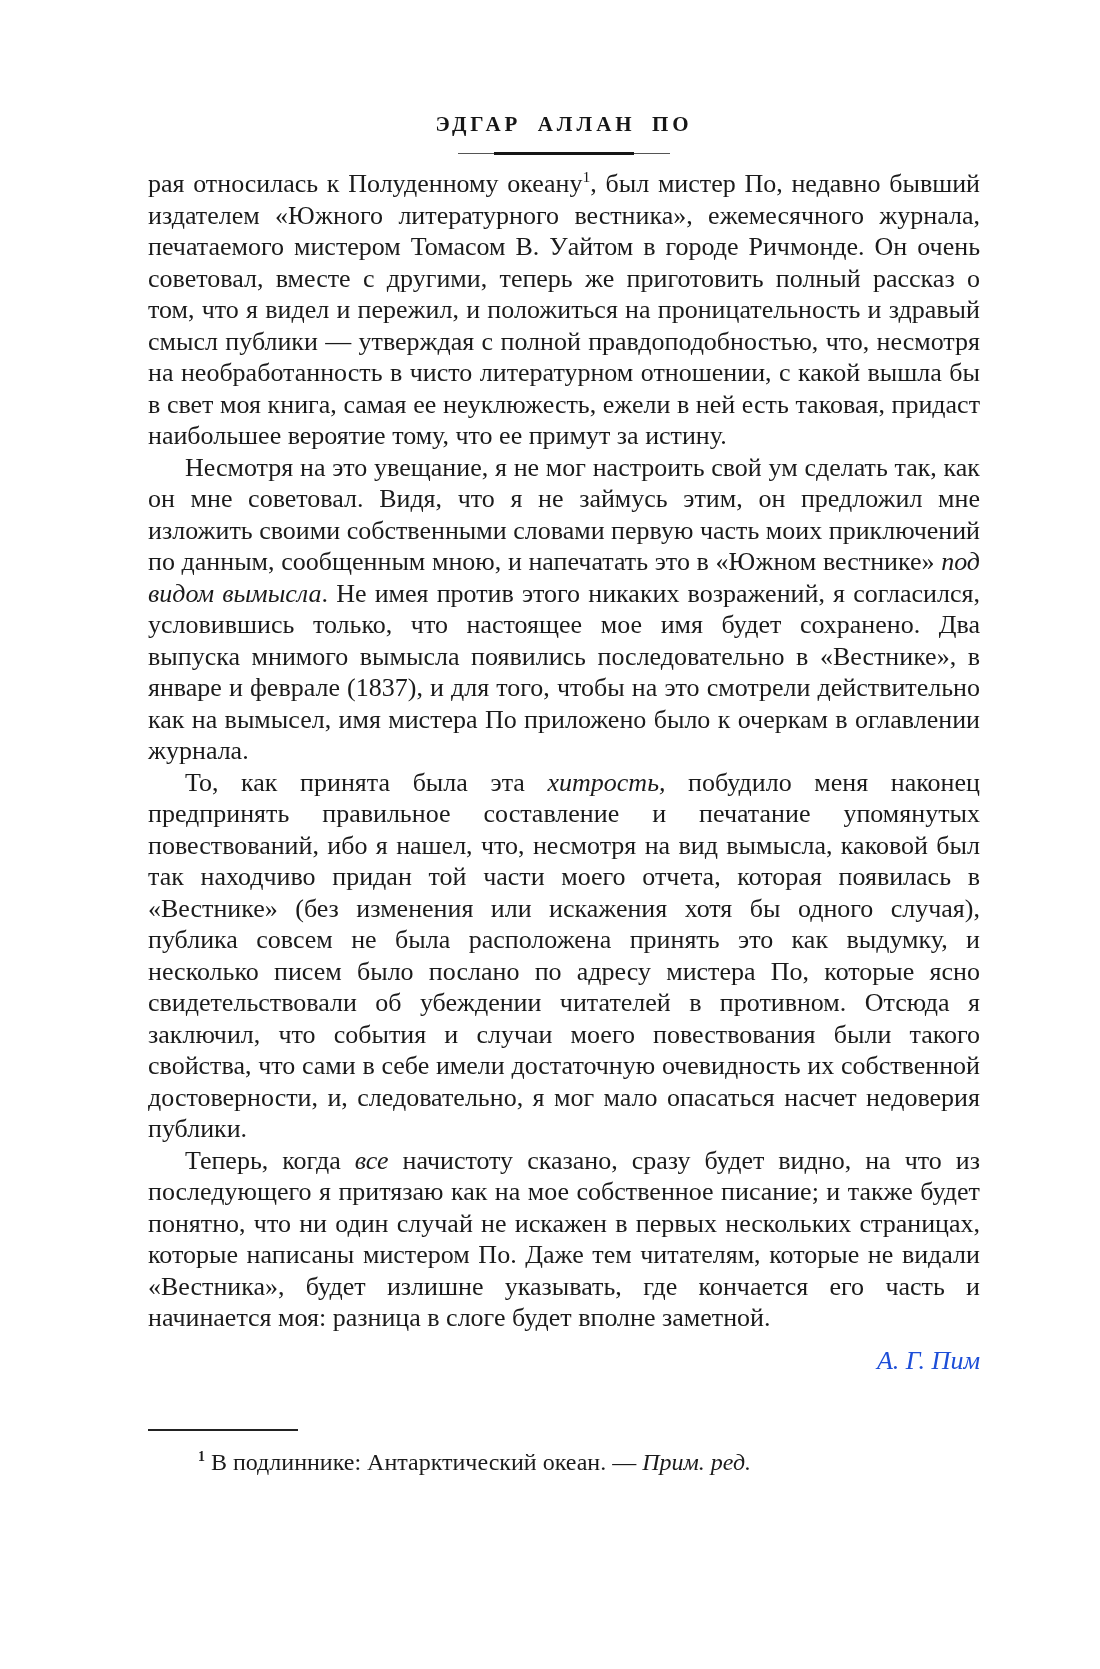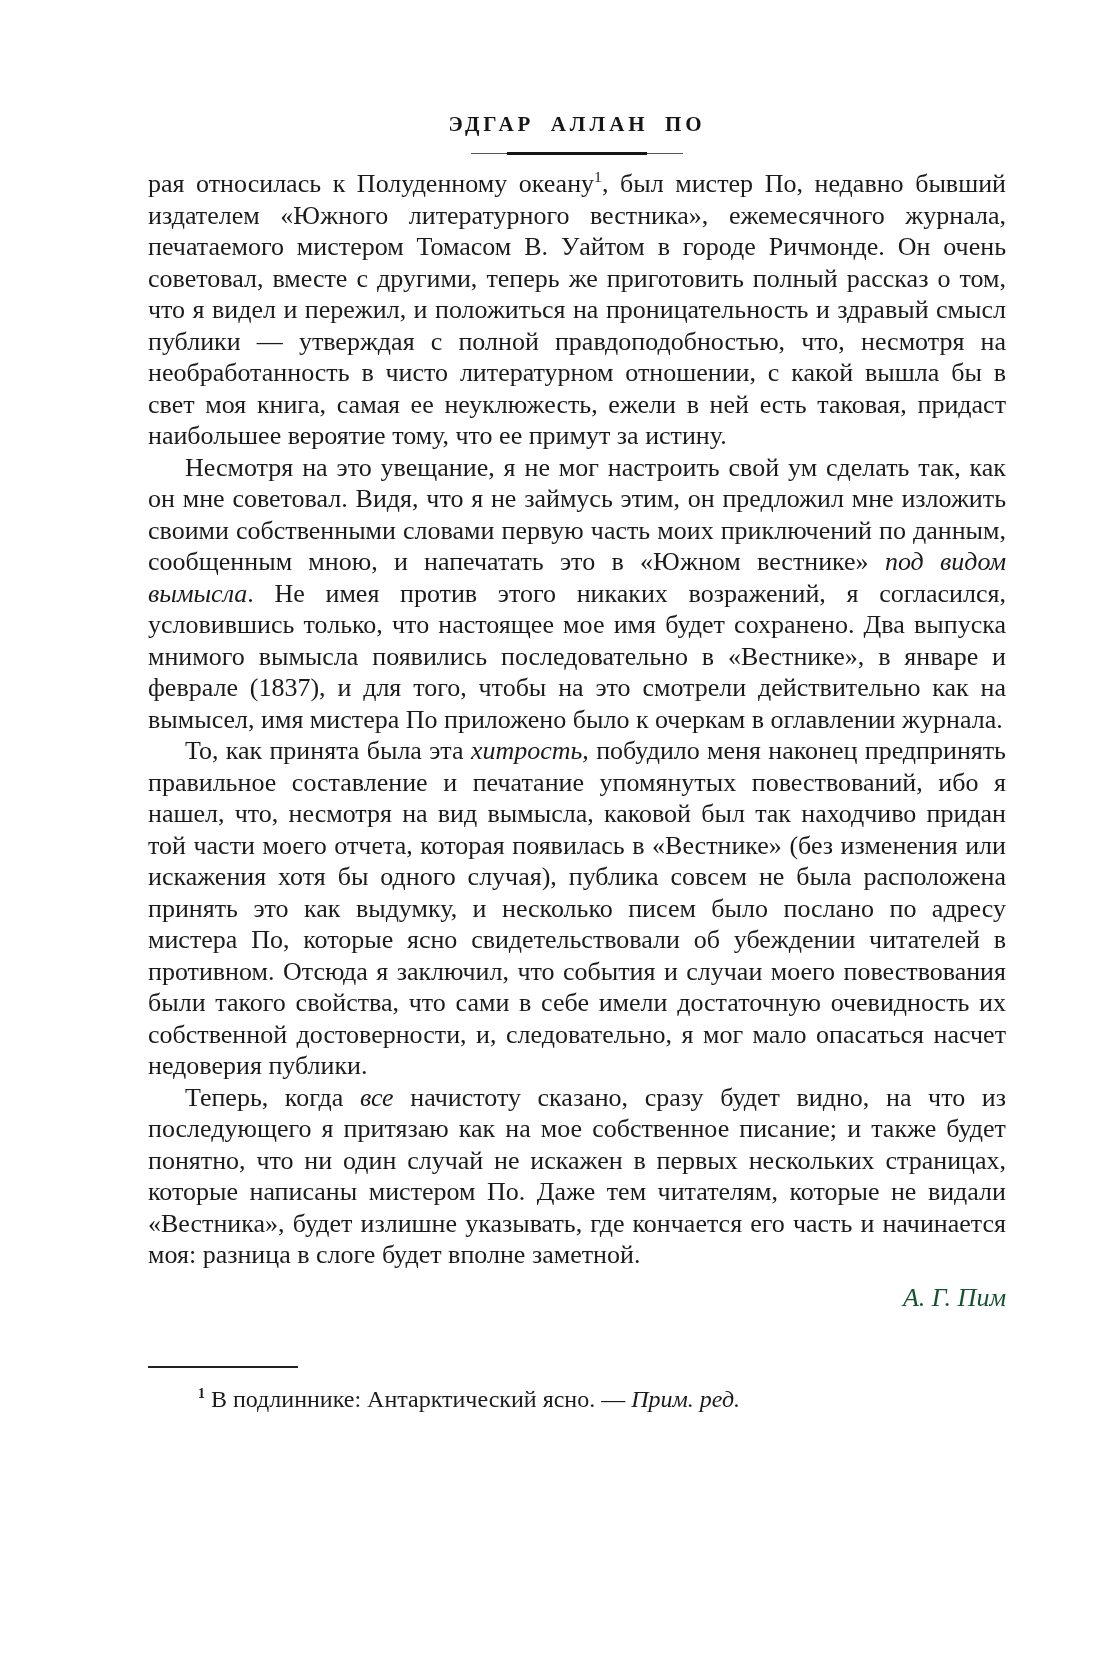--- a/index.html
+++ b/index.html
@@ -7,21 +7,21 @@
     padding: 0;
     background: #ffffff;
   }
   .page {
     position: relative;
     width: 1100px;
     height: 1669px;
     margin: 0 auto;
     background: #ffffff;
     box-sizing: border-box;
-    padding: 112px 94px 0 148px;
+    padding: 112px 120px 0 148px;
     font-family: "Liberation Serif", "DejaVu Serif", serif;
     color: #1b1b1b;
     overflow: hidden;
   }
   .running-title {
     margin: 0;
     text-align: center;
     font-size: 21px;
     line-height: 24px;
     font-weight: 700;
@@ -66,21 +66,21 @@
     font-size: 60%;
     line-height: 0;
     vertical-align: super;
   }
   .signature {
     margin-top: 10px;
     text-align: right;
     font-style: italic;
     font-size: 26px;
     line-height: 33px;
-    color: #14532d;
+    color: #1d4ed8;
   }
   .footnote-area {
     margin-top: 52px;
   }
   .fn-rule {
     width: 150px;
     height: 2px;
     background: #222;
   }
   .footnote {
@@ -121,16 +121,16 @@
     <p class="indent"><span>Теперь, когда </span><em>все</em><span> начистоту сказано, сразу будет видно, на что из последующего я притязаю как на мое собственное писание; и также будет понятно, что ни один случай не искажен в первых нескольких страницах, которые написаны мистером По. Даже тем читателям, которые не видали «Вестника», будет излишне указывать, где кончается его часть и начинается моя: разница в слоге будет вполне заметной.</span></p>
 
   </section>
 
   <div class="signature">
     <div>А. Г. Пим</div>
   </div>
 
   <footer class="footnote-area">
     <div class="fn-rule"></div>
-    <p class="footnote"><sup class="fn-mark">1</sup><span> В подлиннике: Антарктический ясно. — </span><em>Прим. ред.</em></p>
+    <p class="footnote"><sup class="fn-mark">1</sup><span> В подлиннике: Антарктический океан. — </span><em>Прим. ред.</em></p>
   </footer>
 
 </main>
 
 </body></html>

